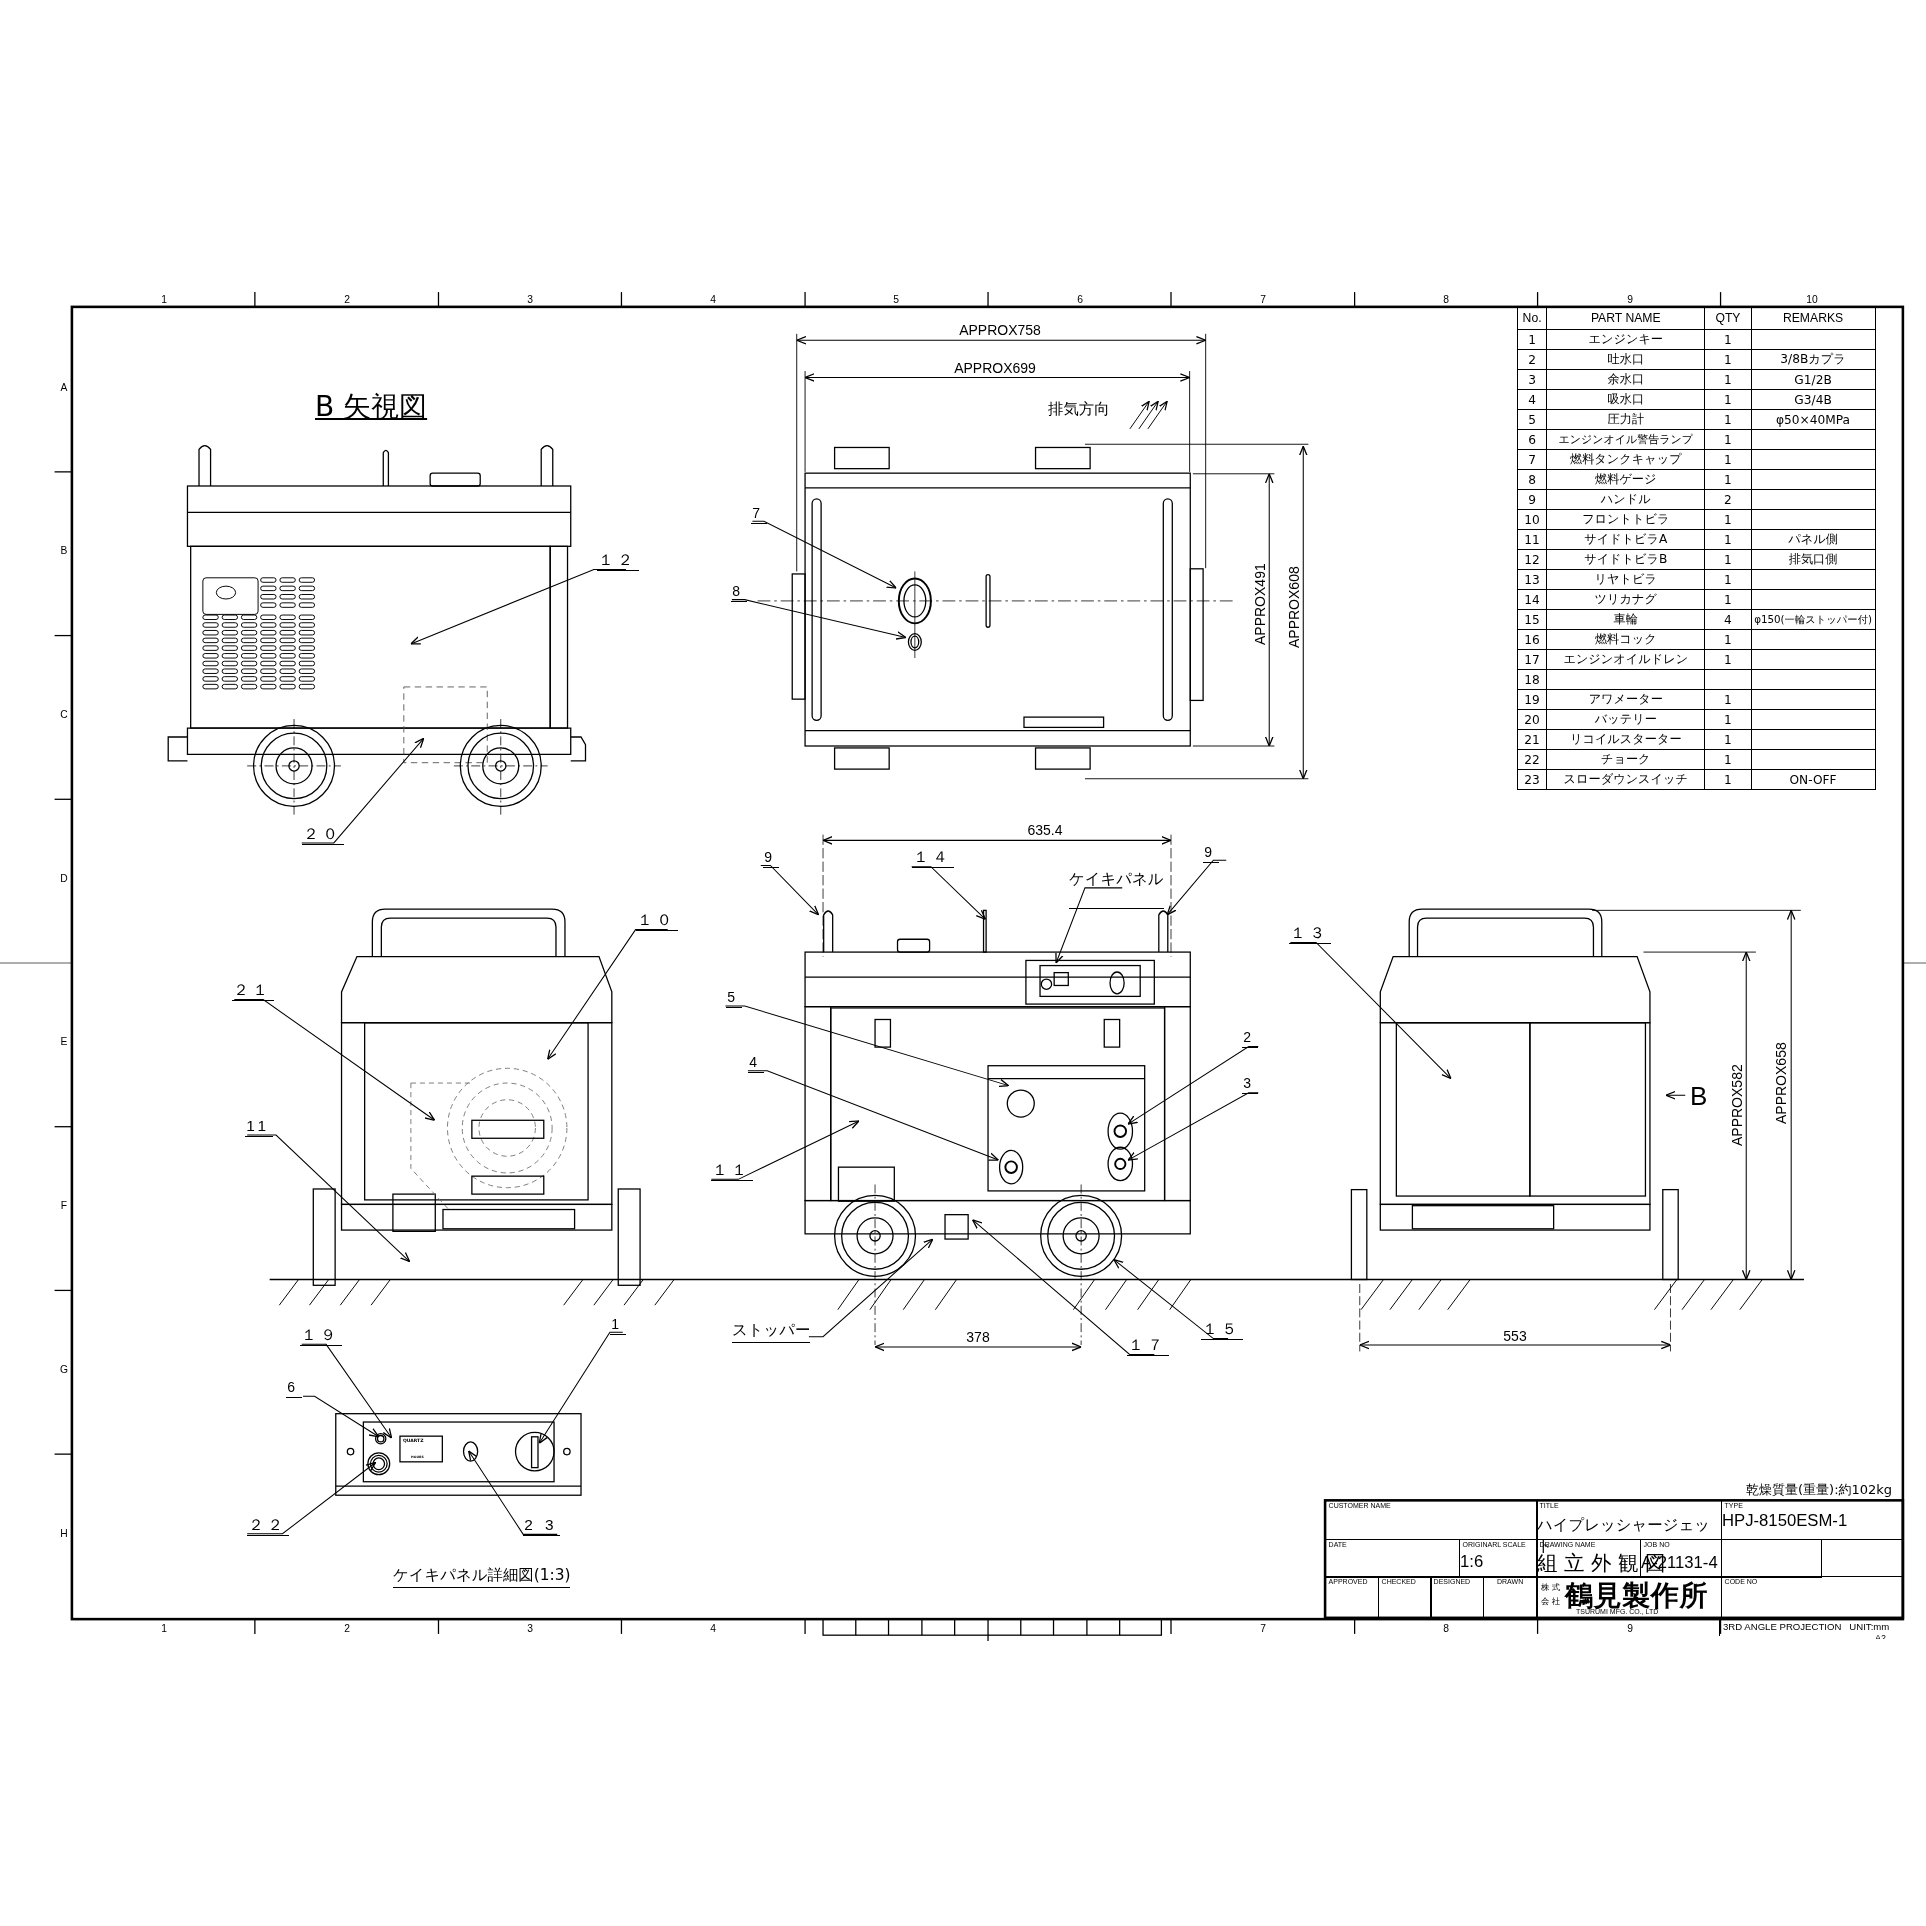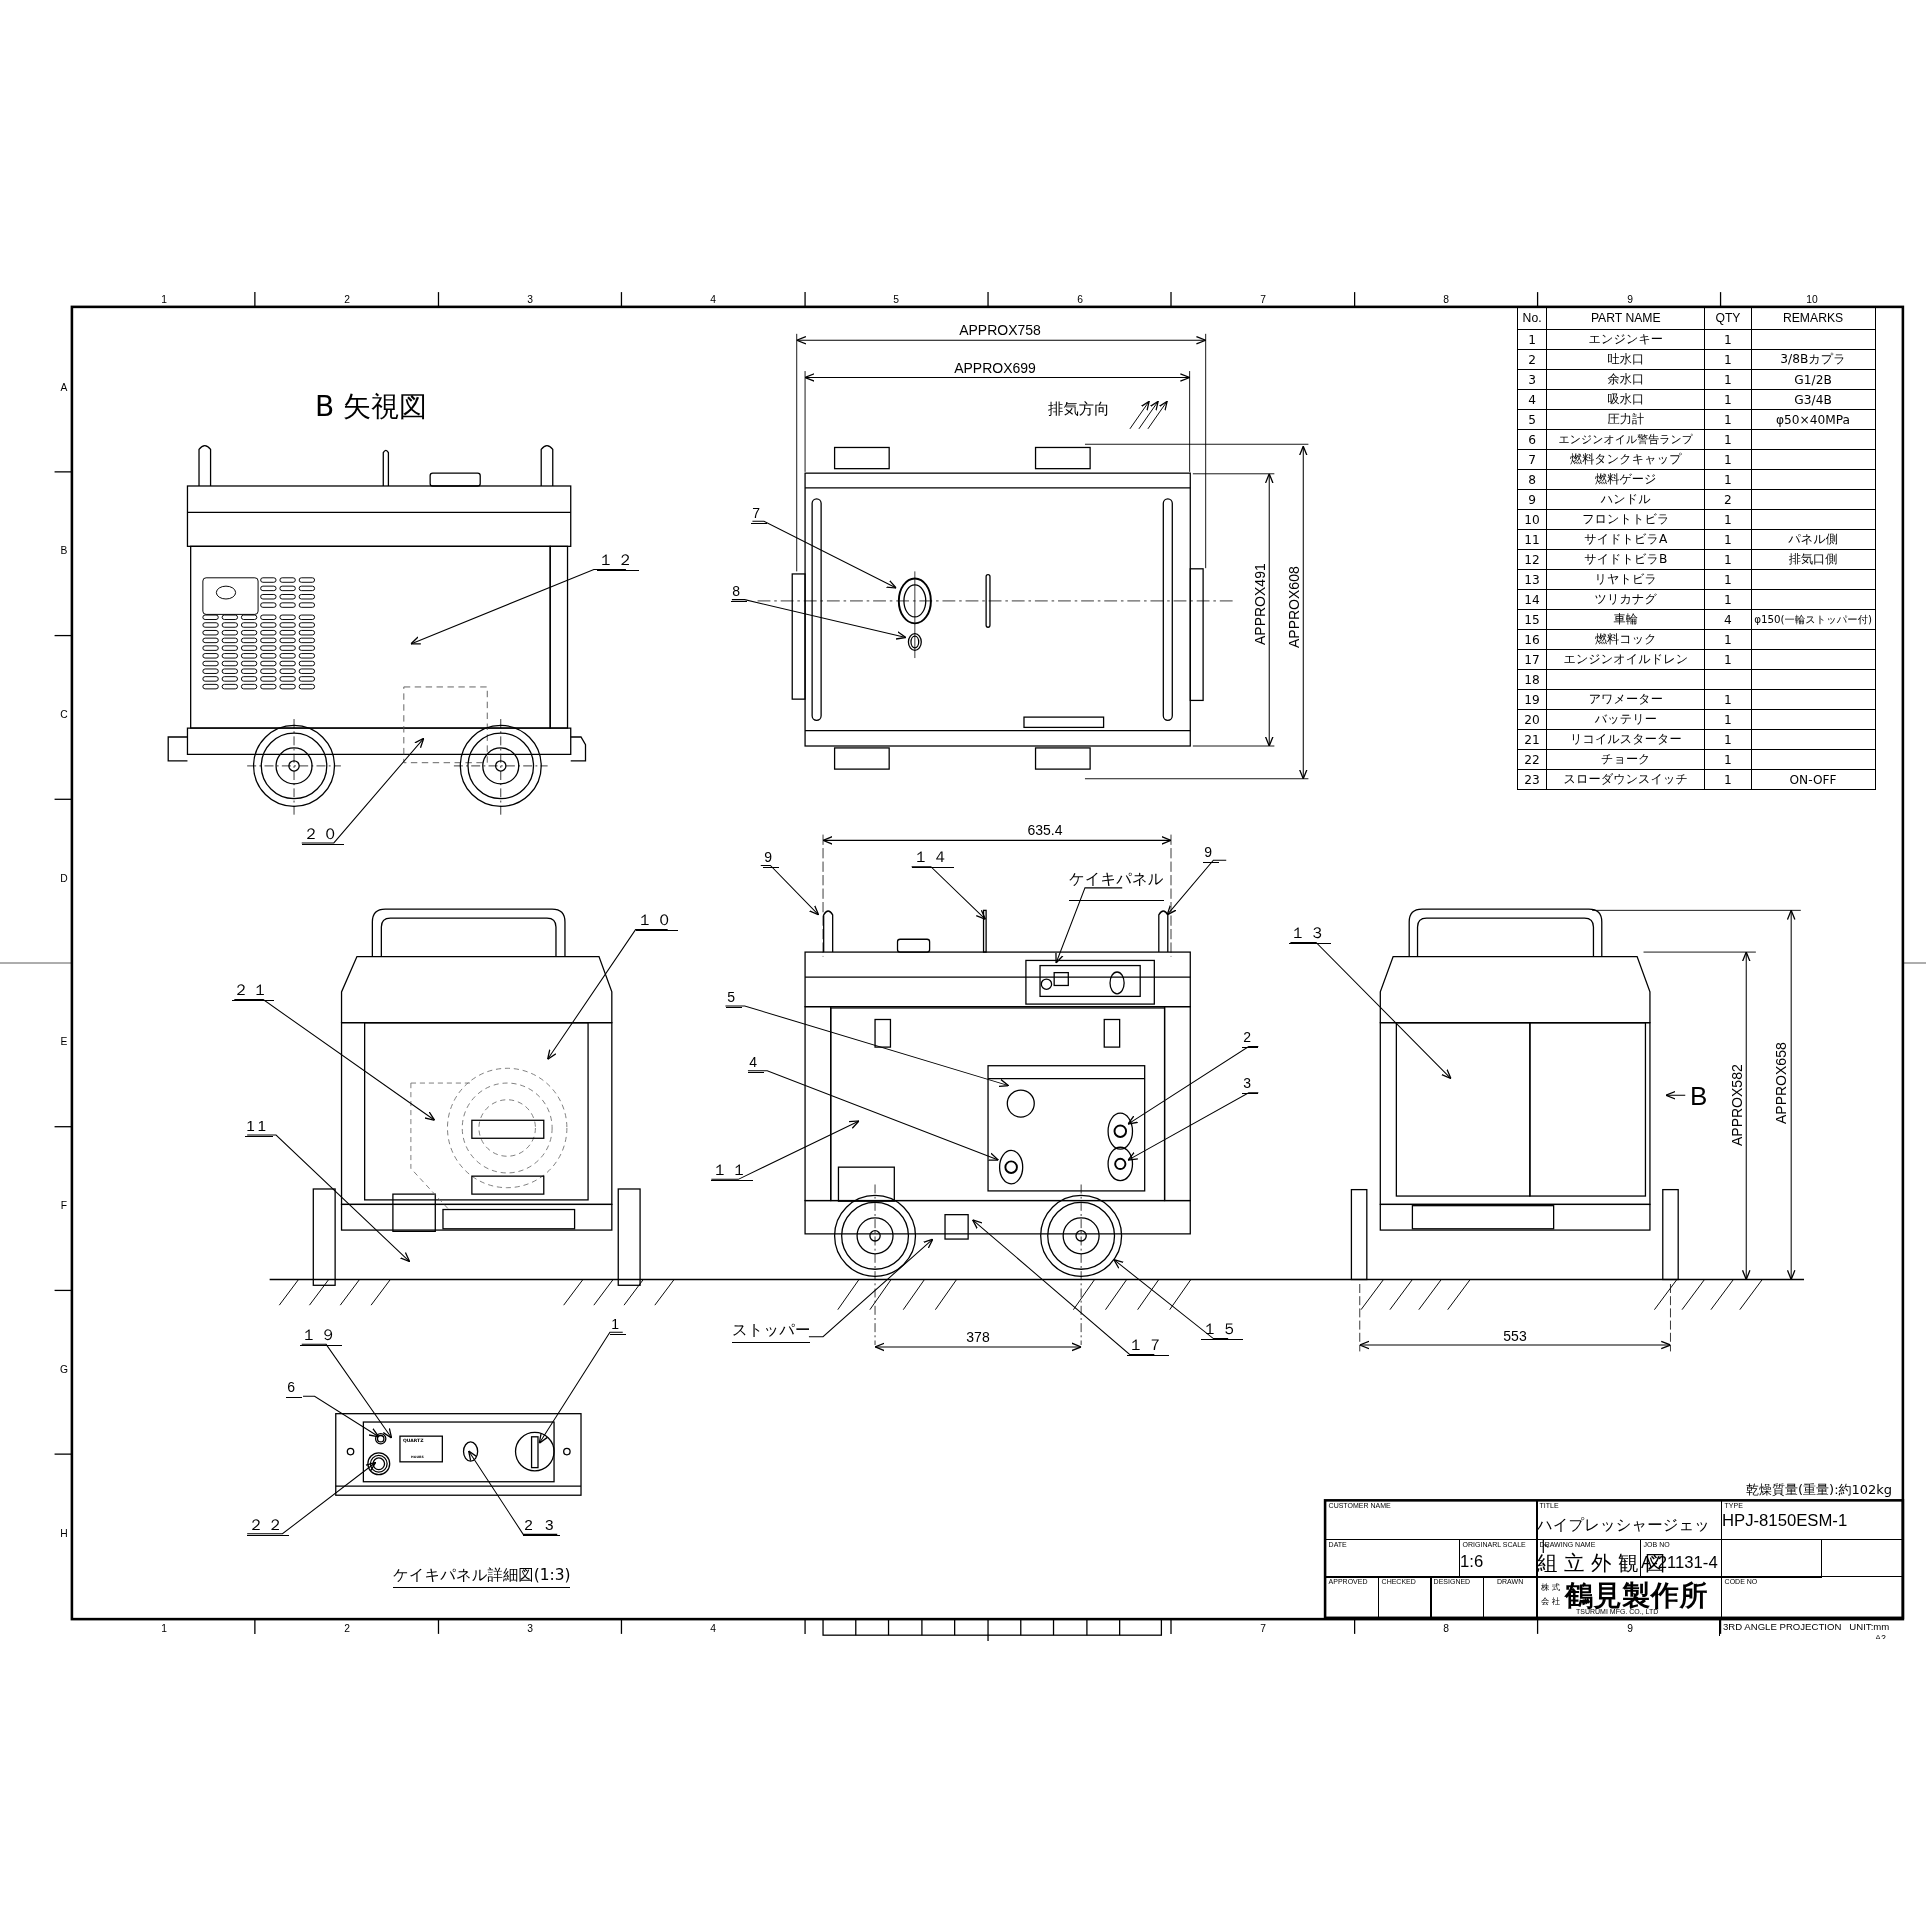--- a/index.html
+++ b/index.html
@@ -5,21 +5,21 @@
   html, body { margin:0; padding:0; background:#ffffff; }
   body { width:1926px; height:1926px; position:relative; overflow:hidden;
          font-family:"DejaVu Sans", "Liberation Sans", sans-serif; color:#000; }
   .abs { position:absolute; }
   svg.drawing { position:absolute; left:0; top:0; width:1926px; height:1926px; }
   .zone-label { position:absolute; font-family:"Liberation Sans", sans-serif; font-size:10.3px; transform:translateX(-50%); }
   .row-label { position:absolute; font-family:"Liberation Sans", sans-serif; font-size:10.3px; transform:translate(-50%,-50%); }
   .callout { position:absolute; font-family:"Liberation Sans", sans-serif; font-size:15.4px; letter-spacing:3.9px; border-bottom:1.3px solid #000; padding:0 2.6px 1.3px 1.3px; line-height:16.7px; }
   .dim { position:absolute; font-family:"Liberation Sans Narrow","Liberation Sans", sans-serif; font-size:14px; transform:translateX(-50%); white-space:nowrap;text-align:center; }
   .dim-v { position:absolute; font-family:"Liberation Sans", sans-serif; font-size:14px; transform-origin:0 0; transform:rotate(-90deg); white-space:nowrap; }
-  .view-title { position:absolute; font-size:28px; font-family:"DejaVu Sans", sans-serif; }
+  .view-title { position:absolute; font-size:28px; font-family:"DejaVu Sans", sans-serif;text-decoration:underline; }
   .note { position:absolute; font-size:15.4px; white-space:nowrap; }
 
   
   table.parts { position:absolute; left:1517px; top:306px; border-collapse:collapse; font-size:12.2px; }
   table.parts td, table.parts th { border:1.3px solid #000; height:19px; padding:0 2.6px; text-align:center; font-weight:normal; white-space:nowrap; }
   table.parts th { height:22px; font-family:"Liberation Sans", sans-serif; }
   .c-no { width:23px; } .c-name { width:152px; } .c-qty { width:40px;margin-top:35px; } .c-rem { width:110px; }
 
   
   .tb { position:absolute; border:1.3px solid #000; box-sizing:border-box; }
@@ -483,21 +483,21 @@
 <span class="dim-v" style="left:1286px;top:648px">APPROX608</span>
 <span class="callout" style="left:751px;top:505px;font-size:14px">7</span>
 <span class="callout" style="left:731px;top:583px;font-size:14px">8</span>
 
 <span class="callout" style="left:232px;top:982px">２１</span>
 <span class="callout" style="left:245px;top:1118px">11</span>
 <span class="callout" style="left:636px;top:912px">１０</span>
 
 <span class="dim" style="left:1045px;top:822px">635.4</span>
 <span class="dim" style="left:978px;top:1329px">378</span>
-<span class="note" style="left:1069px;top:869px;border-bottom:1.3px solid #000;padding-bottom:10px">ケイキパネル</span>
+<span class="note" style="left:1069px;top:869px;border-bottom:1.3px solid #000;padding-bottom:18px">ケイキパネル</span>
 <span class="note" style="left:732px;top:1320px;border-bottom:1.3px solid #000;padding-bottom:1.3px">ストッパー</span>
 <span class="callout" style="left:763px;top:849px;font-size:14px">9</span>
 <span class="callout" style="left:912px;top:849px">１４</span>
 <span class="callout" style="left:1203px;top:844px;font-size:14px">9</span>
 <span class="callout" style="left:726px;top:989px;font-size:14px">5</span>
 <span class="callout" style="left:748px;top:1054px;font-size:14px">4</span>
 <span class="callout" style="left:711px;top:1162px">１１</span>
 <span class="callout" style="left:1242px;top:1029px;font-size:14px">2</span>
 <span class="callout" style="left:1242px;top:1075px;font-size:14px">3</span>
 <span class="callout" style="left:1127px;top:1337px">１７</span>

